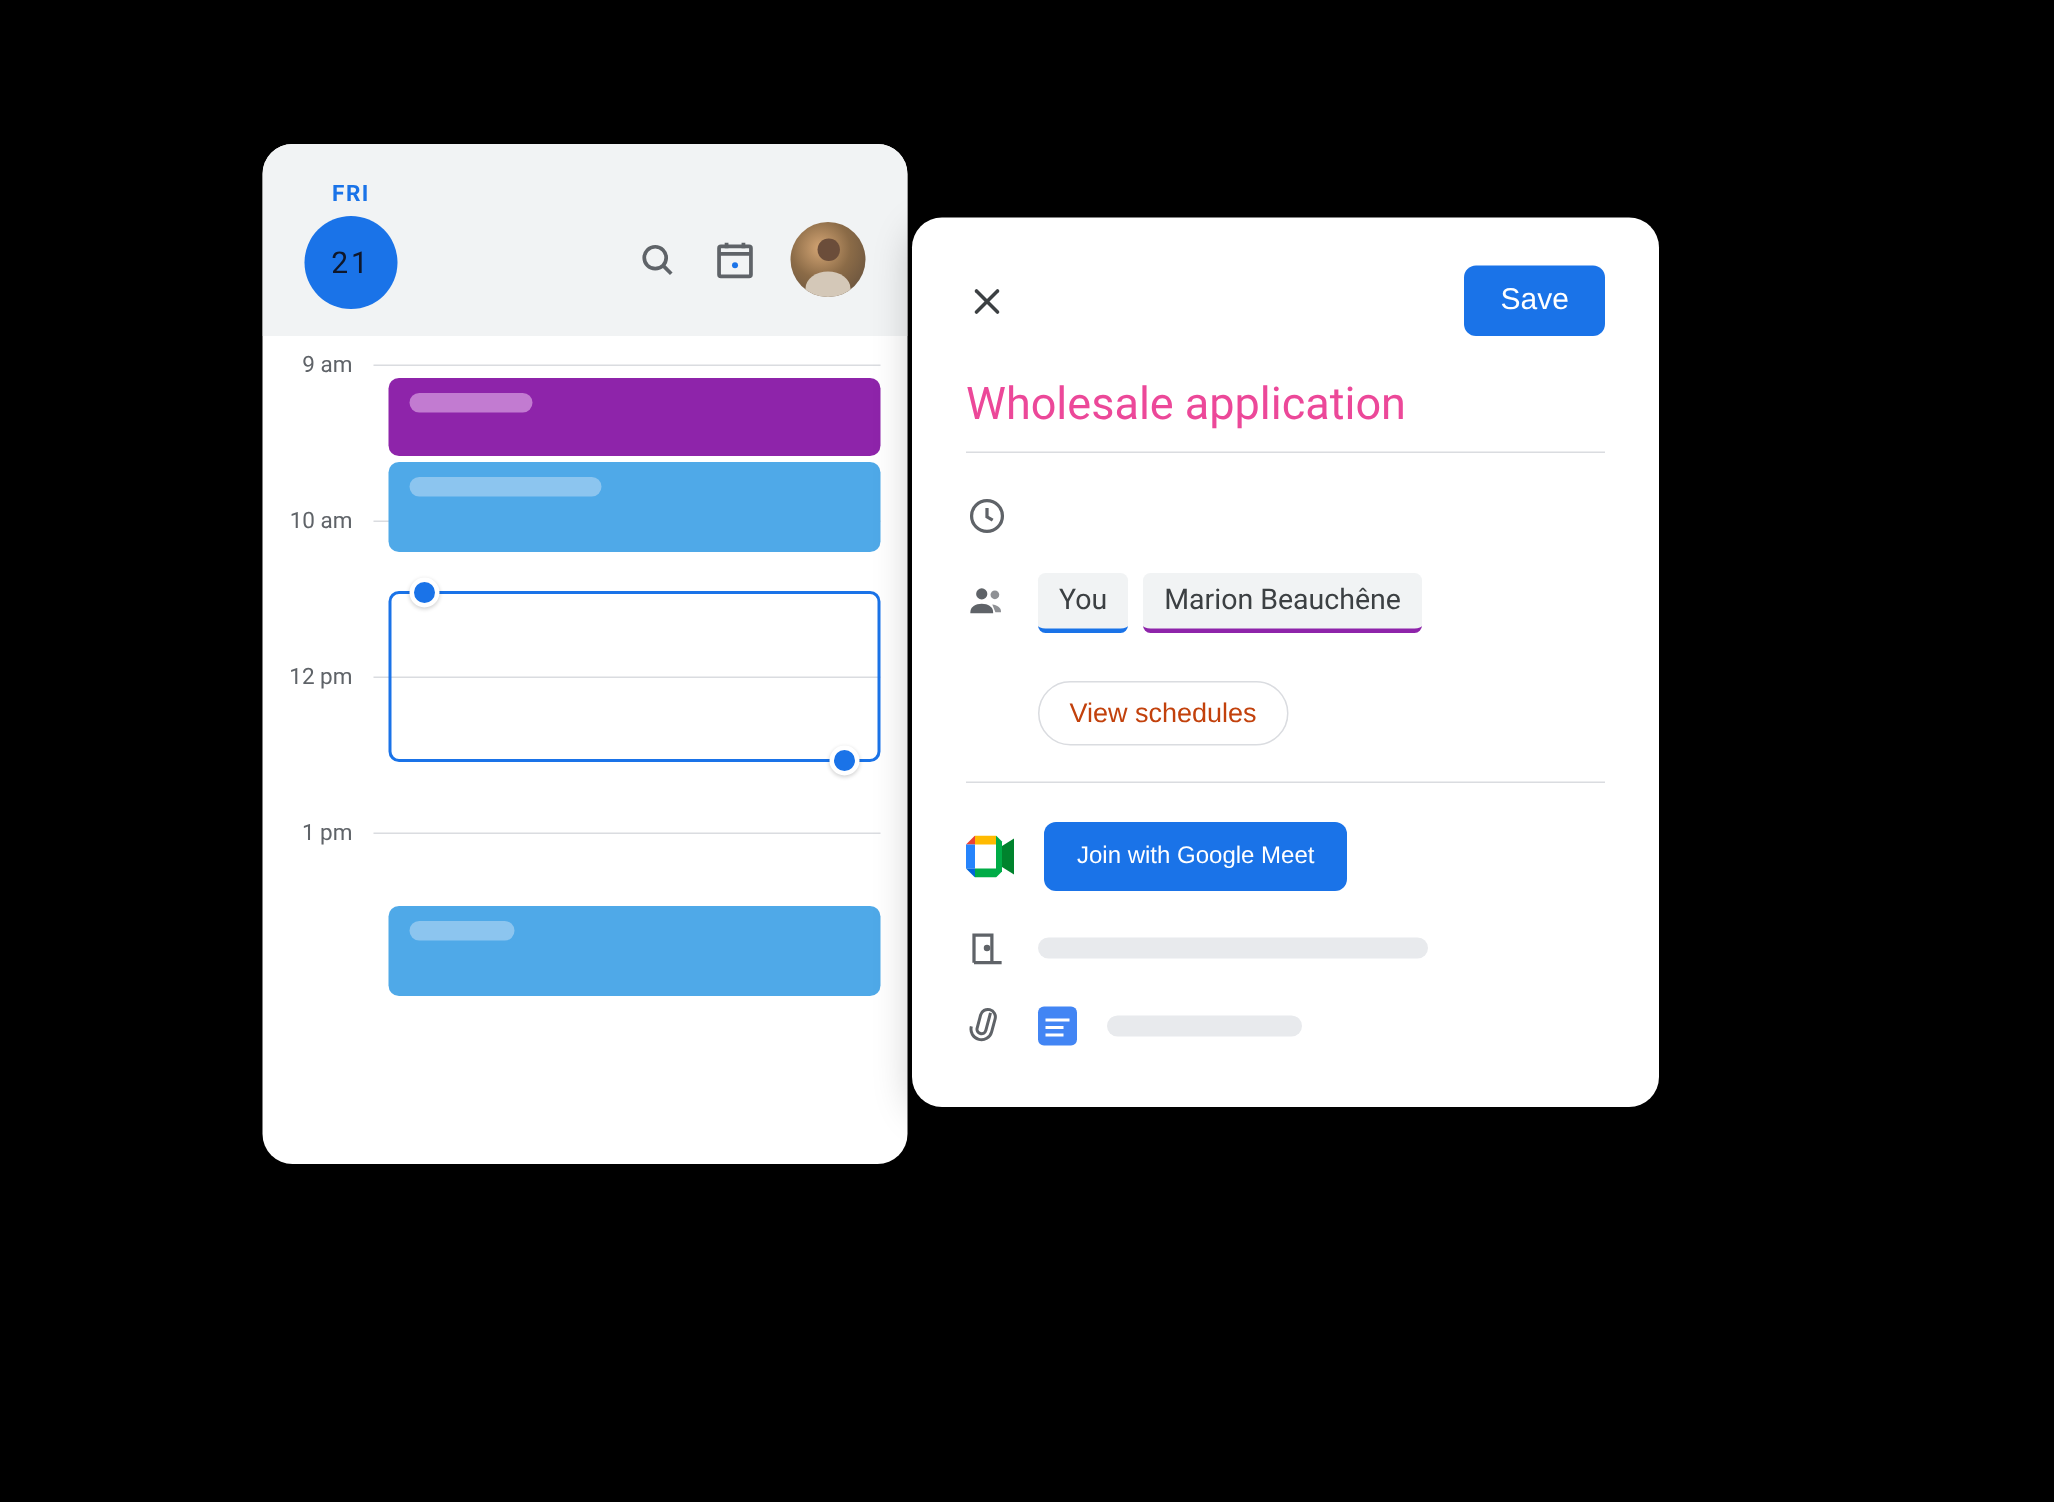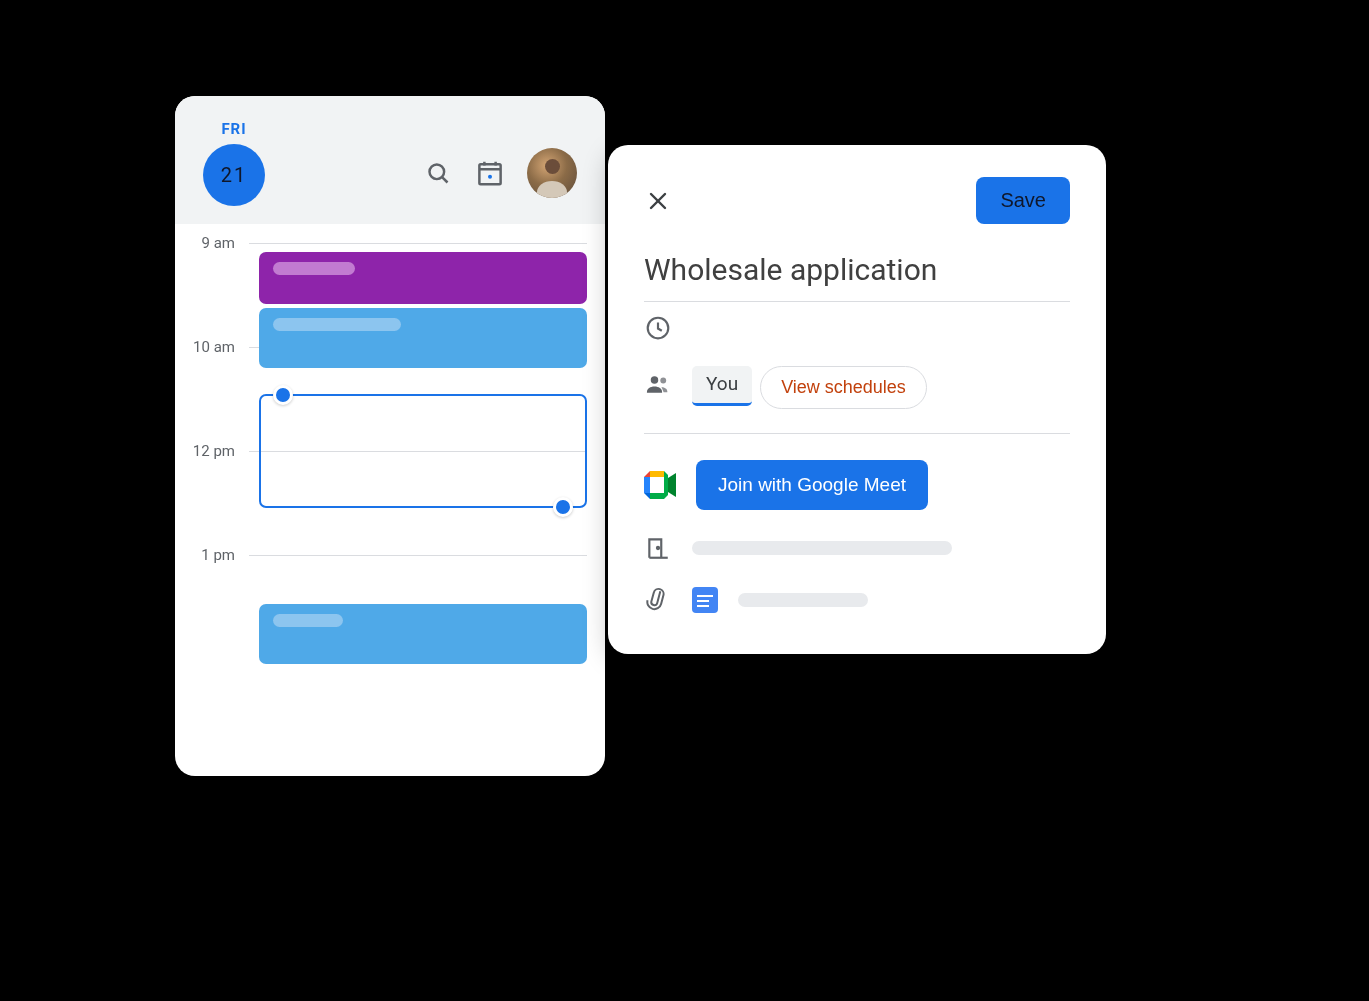--- a/index.html
+++ b/index.html
@@ -196,35 +196,35 @@
       width: 28px;
       height: 28px;
       color: #3c4043;
       cursor: pointer;
       display:flex;
       align-items:center;
       justify-content:center;
     }
     .save-btn {
       background: #1a73e8;
-      color: #0f172a;
+      color: #ffffff;
       font-size: 20px;
       font-weight: 500;
       border: none;
       border-radius: 8px;
       padding: 12px 24px;
       cursor: pointer;
     }
     .event-title {
       font-size: 30px;
       font-weight: 400;
-      color: #404040;
+      color: #ec4899;
       padding-bottom: 14px;
       border-bottom: 1px solid #dadce0;
-      margin-bottom: 12px;
+      margin-bottom: 28px;
     }
     .detail-row {
       display: flex;
       align-items: center;
       gap: 20px;
       margin-bottom: 24px;
     }
     .detail-row.align-top { align-items: flex-start; }
     .row-icon {
       width: 28px;
@@ -247,40 +247,40 @@
     .chip {
       padding: 6px 14px 8px 14px;
       background: #f1f3f4;
       border-radius: 5px;
       font-size: 19px;
       color: #3c4043;
       position: relative;
     }
     .chip-you { border-bottom: 3px solid #1a73e8; }
     .chip-guest { border-bottom: 3px solid #8e24aa; }
-    .attendee-col { display:flex; flex-direction:row; gap:8px; align-items:flex-start; }
+    .attendee-col { display:flex; flex-direction:column; gap:32px; align-items:flex-start; }
     .view-schedules {
       border: 1px solid #dadce0;
       background: #fff;
       color: #c2410c;
       font-size: 18px;
       font-weight: 500;
       padding: 10px 20px;
       border-radius: 24px;
       cursor: pointer;
     }
     .section-divider {
       border: none;
       border-top: 1px solid #dadce0;
       margin: 8px 0 26px 0;
     }
     .meet-btn {
       background: #1a73e8;
       color: #fff;
-      font-size: 19px;
+      font-size: 16px;
       font-weight: 500;
       border: none;
       border-radius: 8px;
       padding: 14px 22px;
       cursor: pointer;
     }
     .meet-icon-box {
       width: 32px;
       height: 28px;
       position: relative;
@@ -402,20 +402,21 @@
       <svg width="28" height="28" viewBox="0 0 24 24" fill="currentColor">
           <circle cx="9" cy="8.5" r="3.2"></circle>
           <path d="M2.5 19c0-3 2.9-4.8 6.5-4.8s6.5 1.8 6.5 4.8v.5h-13z"></path>
           <circle cx="16.5" cy="9" r="2.5" opacity=".7"></circle>
           <path d="M15 14.5c2.8.3 5 1.7 5 4v.5h-3.2" opacity=".7"></path>
         </svg>
     </div>
     <div class="attendee-col">
       <div class="attendee-chips">
         <div class="chip chip-you">You</div>
+        <div class="chip chip-guest">Marion Beauchêne</div>
       </div>
       <button class="view-schedules">View schedules</button>
     </div>
   </div>
 
   <hr class="section-divider">
 
   <div class="detail-row">
     <div class="meet-icon-box">
       <svg width="32" height="28" viewBox="0 0 32 28">

